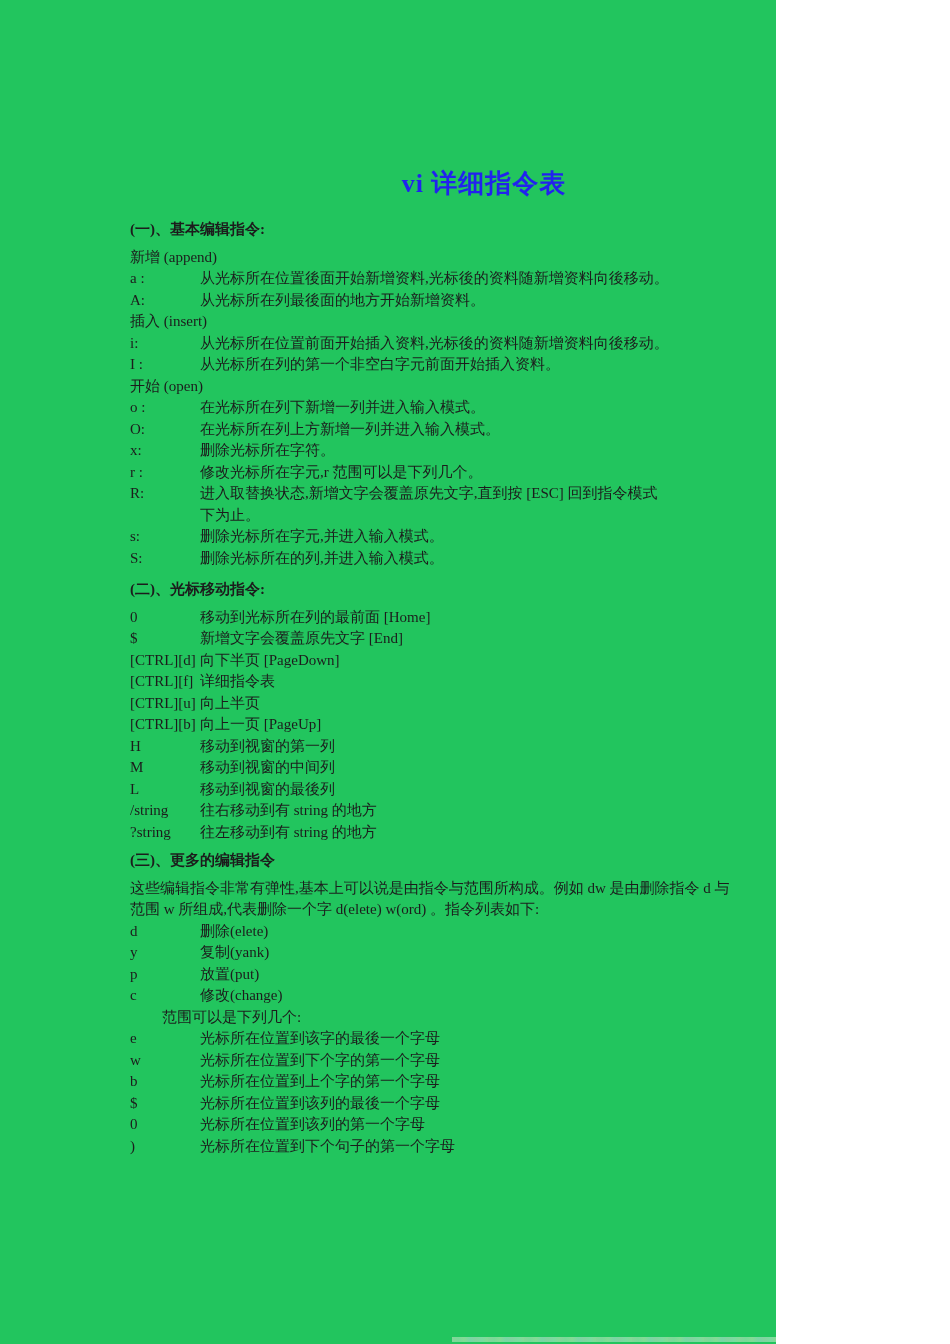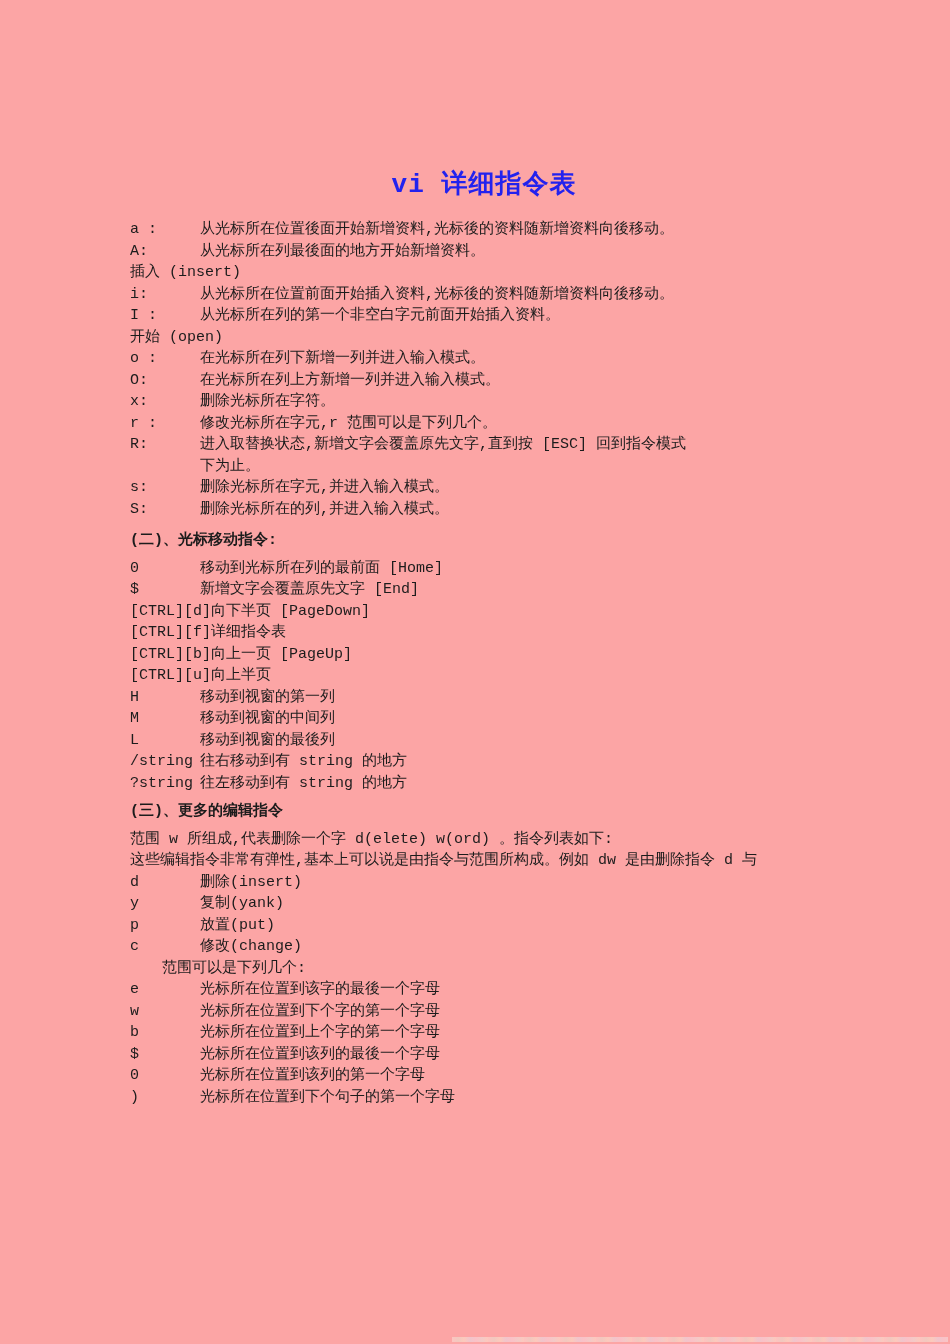--- a/index.html
+++ b/index.html
@@ -2,25 +2,25 @@
 <html><head>
 <meta charset="utf-8">
 <style>
   html, body {
     margin: 0;
     padding: 0;
     background: #ffffff;
   }
   .page {
     position: relative;
-    width: 950px;
+    width: 776px;
     height: 1344px;
-    background: #fca5a5;
+    background: #22c55e;
     overflow: hidden;
-    font-family: Liberation Mono, monospace;
+    font-family: Liberation Serif, serif;
     color: #1c1c1c;
   }
   .content {
     position: absolute;
     left: 130px;
     top: 166px;
     width: 708px;
   }
   .title {
     margin: 0 0 18px 0;
@@ -72,21 +72,25 @@
 </style>
 </head>
 <body>
 
 <div class="page">
   <div class="content">
 
     <h1 class="title">vi 详细指令表</h1>
 
     <div class="section s1">
-
+      <div class="heading">(一)、基本编辑指令:</div>
+
+      <div class="row">
+          <span class="label">新增 (append)</span>
+        </div>
       <div class="row">
           <span class="cmd">a :</span>
           <span class="desc">从光标所在位置後面开始新增资料,光标後的资料随新增资料向後移动。</span>
         </div>
       <div class="row">
           <span class="cmd">A:</span>
           <span class="desc">从光标所在列最後面的地方开始新增资料。</span>
         </div>
       <div class="row">
           <span class="label">插入 (insert)</span>
@@ -149,28 +153,28 @@
         </div>
       <div class="row">
           <span class="cmd">[CTRL][d]</span>
           <span class="desc">向下半页 [PageDown]</span>
         </div>
       <div class="row">
           <span class="cmd">[CTRL][f]</span>
           <span class="desc">详细指令表</span>
         </div>
       <div class="row">
+          <span class="cmd">[CTRL][u]</span>
+          <span class="desc">向上半页</span>
+        </div>
+      <div class="row">
           <span class="cmd">[CTRL][b]</span>
           <span class="desc">向上一页 [PageUp]</span>
         </div>
       <div class="row">
-          <span class="cmd">[CTRL][u]</span>
-          <span class="desc">向上半页</span>
-        </div>
-      <div class="row">
           <span class="cmd">H</span>
           <span class="desc">移动到视窗的第一列</span>
         </div>
       <div class="row">
           <span class="cmd">M</span>
           <span class="desc">移动到视窗的中间列</span>
         </div>
       <div class="row">
           <span class="cmd">L</span>
           <span class="desc">移动到视窗的最後列</span>
@@ -180,26 +184,26 @@
           <span class="desc">往右移动到有 string 的地方</span>
         </div>
       <div class="row">
           <span class="cmd">?string</span>
           <span class="desc">往左移动到有 string 的地方</span>
         </div>
     </div>
 
     <div class="section s3">
       <div class="heading">(三)、更多的编辑指令</div>
+      <div class="para">这些编辑指令非常有弹性,基本上可以说是由指令与范围所构成。例如 dw 是由删除指令 d 与</div>
       <div class="para">范围 w 所组成,代表删除一个字 d(elete) w(ord) 。指令列表如下:</div>
-      <div class="para">这些编辑指令非常有弹性,基本上可以说是由指令与范围所构成。例如 dw 是由删除指令 d 与</div>
 
       <div class="row">
           <span class="cmd">d</span>
-          <span class="desc">删除(insert)</span>
+          <span class="desc">删除(elete)</span>
         </div>
       <div class="row">
           <span class="cmd">y</span>
           <span class="desc">复制(yank)</span>
         </div>
       <div class="row">
           <span class="cmd">p</span>
           <span class="desc">放置(put)</span>
         </div>
       <div class="row">

